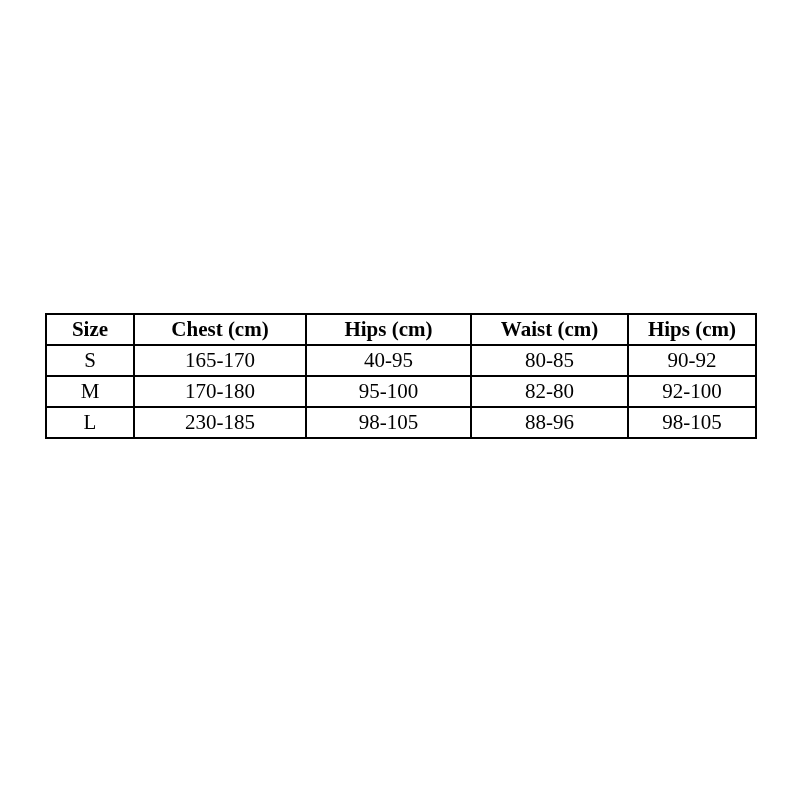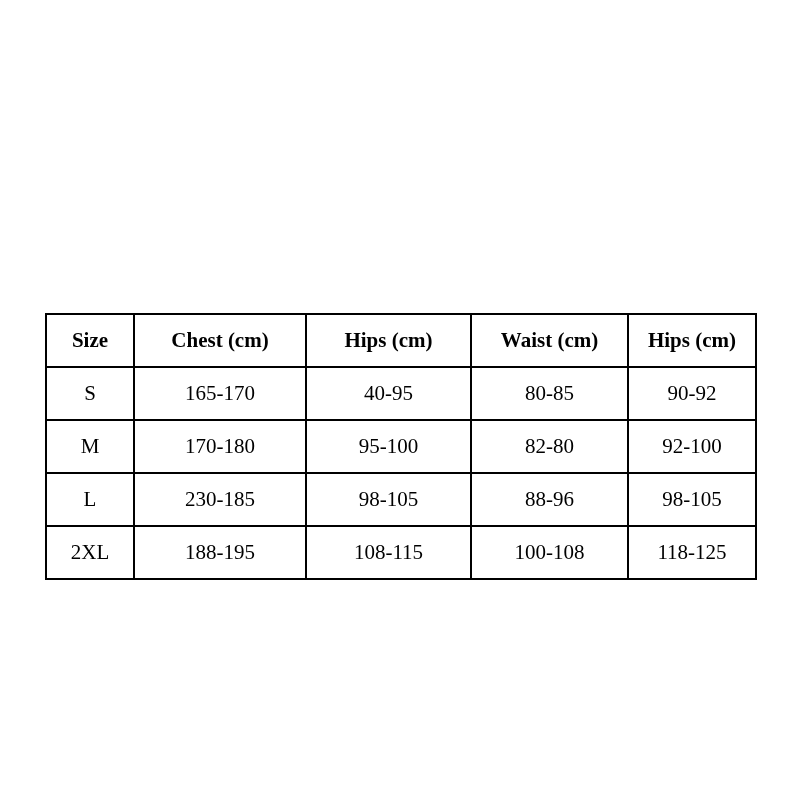--- a/index.html
+++ b/index.html
@@ -32,21 +32,21 @@
   table.size-chart td,
   table.size-chart th {
     border: 2px solid #000000;
     text-align: center;
     vertical-align: middle;
     font-family: "Liberation Serif", serif;
     font-size: 21px;
     color: #000000;
     height: 29px;
     line-height: 29px;
-    padding: 11px;
+    padding: 0;
     white-space: nowrap;
   }
   table.size-chart thead th {
     font-weight: bold;
     font-size: 21px;
   }
   table.size-chart tbody td {
     font-weight: normal;
   }
   col.c-size { width: 88px; }
@@ -92,23 +92,16 @@
           <td>82-80</td>
           <td>92-100</td>
         </tr>
         <tr>
           <td>L</td>
           <td>230-185</td>
           <td>98-105</td>
           <td>88-96</td>
           <td>98-105</td>
         </tr>
-        <tr>
-          <td>2XL</td>
-          <td>188-195</td>
-          <td>108-115</td>
-          <td>100-108</td>
-          <td>118-125</td>
-        </tr>
       </tbody>
     </table>
   </div>
 </div>
 
 </body></html>

